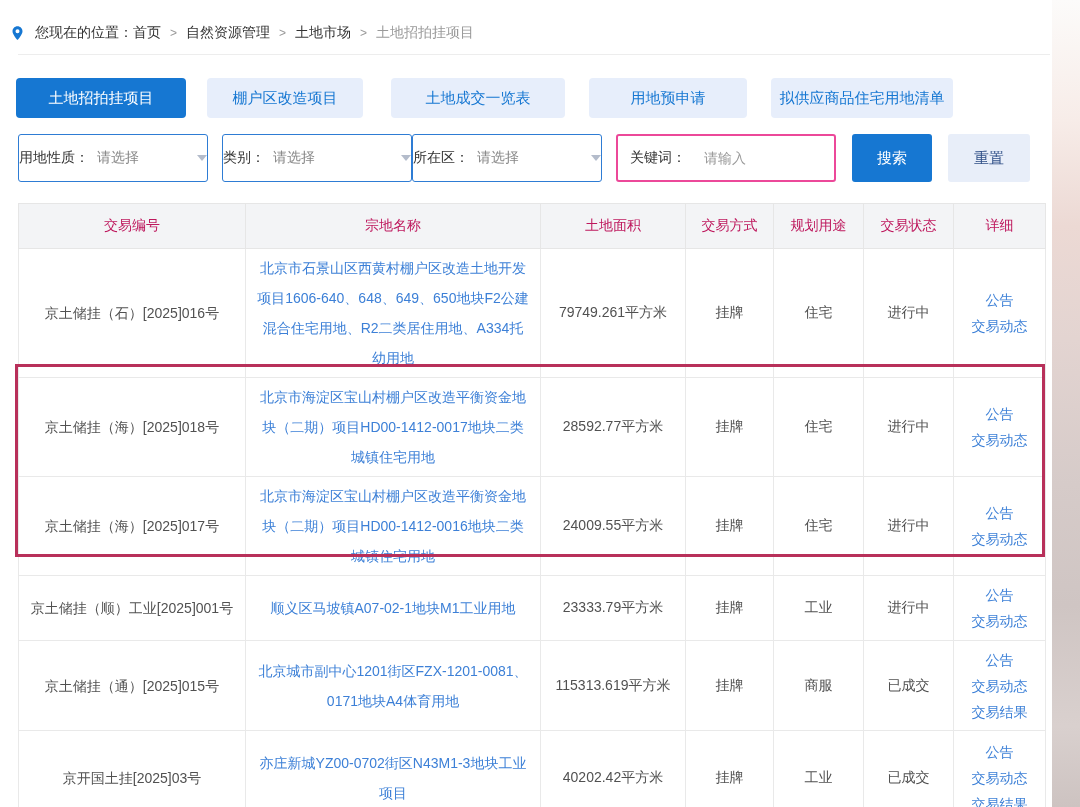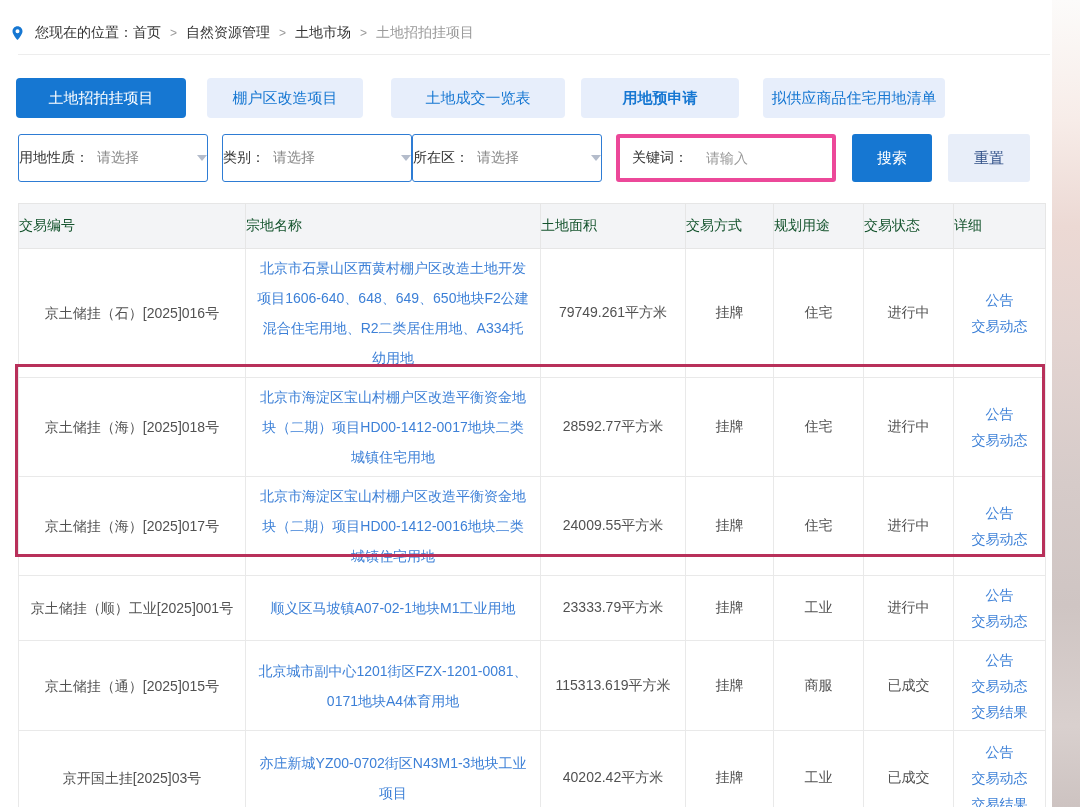--- a/index.html
+++ b/index.html
@@ -24,43 +24,43 @@
   
   .tabs { position:absolute; top:78px; left:16px; display:flex; }
   .tab {
     height:40px; display:flex; align-items:center; justify-content:center;
     background:#e7eefb; color:#1677d2; font-size:15px; border-radius:4px; cursor:pointer;
   }
   .tab.active { background:#1677d2; color:#fff; }
   .tab-0 { width:170px; }
   .tab-1 { width:156px; margin-left:21px; }
   .tab-2 { width:174px; margin-left:28px; }
-  .tab-3 { width:158px; margin-left:16px;font-weight:bold; }
+  .tab-3 { width:158px; margin-left:24px; }
   .tab-4 { width:182px; margin-left:24px; }
   
   .filters { position:absolute; top:134px; left:18px; display:flex; }
   .select-box {
     height:48px; border:1px solid #2e7cd4; border-radius:3px; background:#fff;
     display:flex; align-items:center; padding:0 0; font-size:14px; cursor:pointer;
   }
   .sel-0 { width:190px; } .sel-1 { width:190px; margin-left:14px;align-items:center; } .sel-2 { width:190px; margin-left:0; }
   .select-box .lbl { color:#333; white-space:nowrap; }
   .select-box .val { color:#888; margin-left:8px; flex:1; }
   .caret { width:0; height:0; border-left:5px solid transparent; border-right:5px solid transparent; border-top:6px solid #b4bccb; margin-left:6px; }
-  .keyword-box { width:220px; height:48px; border:4px solid #ec4899; border-radius:3px; background:#fff; display:flex; align-items:center; padding:0 12px; font-size:14px; margin-left:14px; }
+  .keyword-box { width:220px; height:48px; border:2px solid #ec4899; border-radius:3px; background:#fff; display:flex; align-items:center; padding:0 12px; font-size:14px; margin-left:14px; }
   .keyword-box .lbl { color:#333; white-space:nowrap; }
   .keyword-box input { border:none; outline:none; width:110px; margin-left:18px; font-size:14px; color:#333; font-family:inherit; }
   .keyword-box input::placeholder { color:#999; }
   .btn-search { width:80px; height:48px; margin-left:16px; background:#1677d2; color:#fff; border:none; border-radius:3px; font-size:15px; cursor:pointer; font-family:inherit; }
   .btn-reset { width:82px; height:48px; margin-left:16px; background:#e8eef9; color:#2f4f87; border:none; border-radius:3px; font-size:15px; cursor:pointer; font-family:inherit; }
   
   table.grid { position:absolute; top:203px; left:18px; width:1027px; border-collapse:collapse; table-layout:fixed; font-size:14px; }
   .grid th {
-    height:45px; background:#f3f4f6; color:#14532d; font-weight:normal;
-    border:1px solid #e6e6e6; text-align:left;
+    height:45px; background:#f3f4f6; color:#be185d; font-weight:normal;
+    border:1px solid #e6e6e6; text-align:center;
   }
   .grid td { border:1px solid #e9e9e9; text-align:center; color:#515151; background:#fff; padding:4px 10px; }
   .grid tr.r0 td { height:120px; }
   .grid tr.r1 td { height:94px; }
   .grid tr.r2 td { height:95px; }
   .grid tr.r3 td { height:65px; }
   .grid tr.r4 td { height:90px; }
   .grid tr.r5 td { height:95px; }
   .grid td.code { padding:4px 0; line-height:24px;margin-left:43px; }
   a.parcel { color:#3d80d7; text-decoration:none; display:block; line-height:30px; cursor:pointer; }

